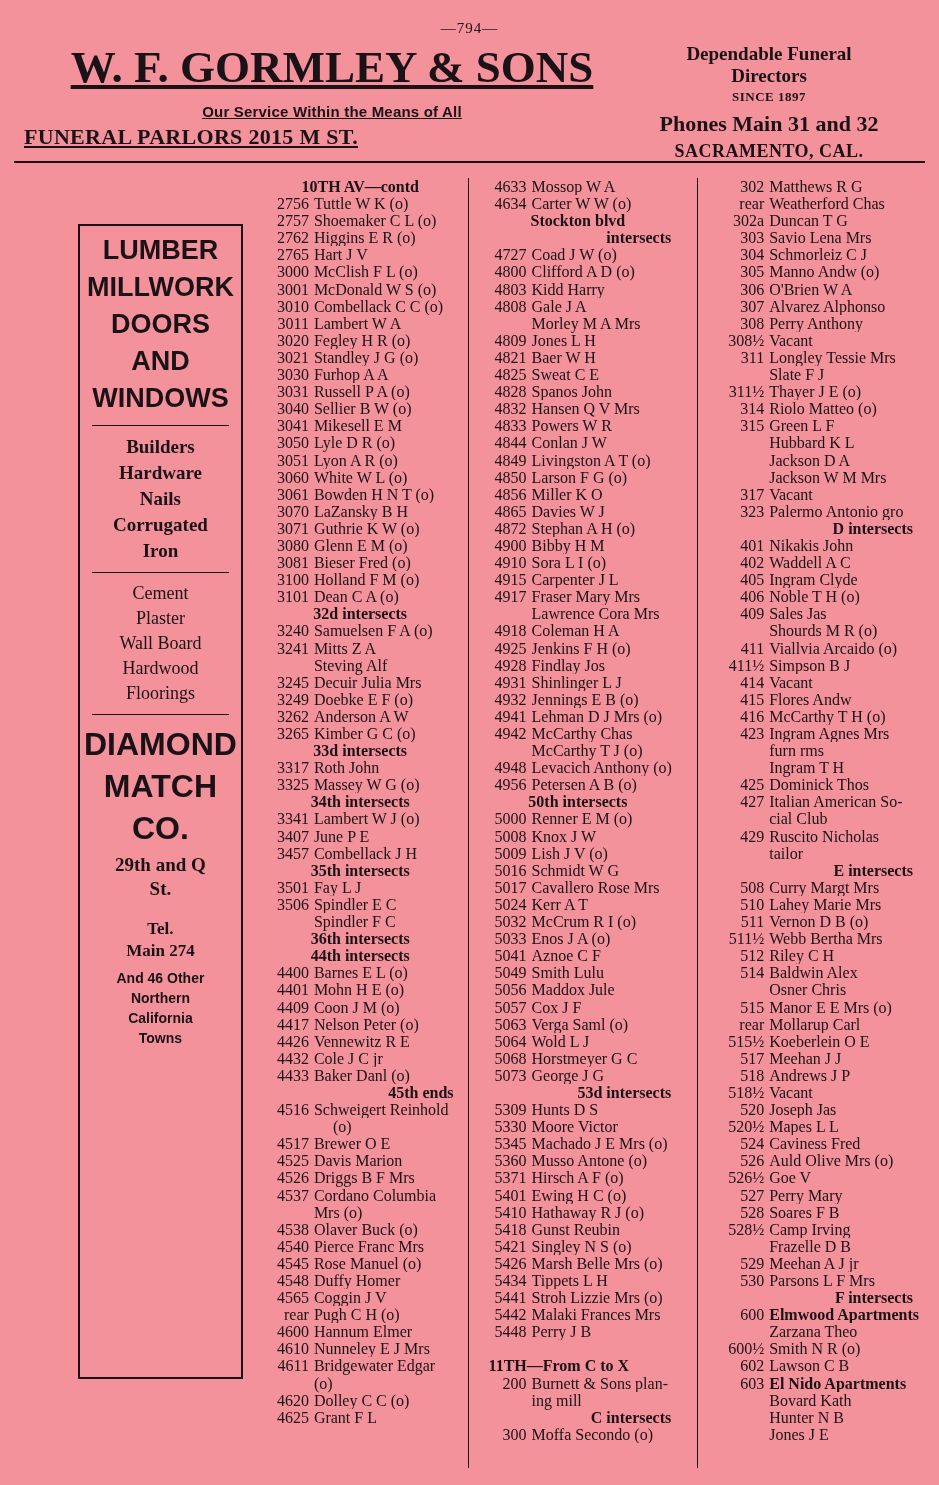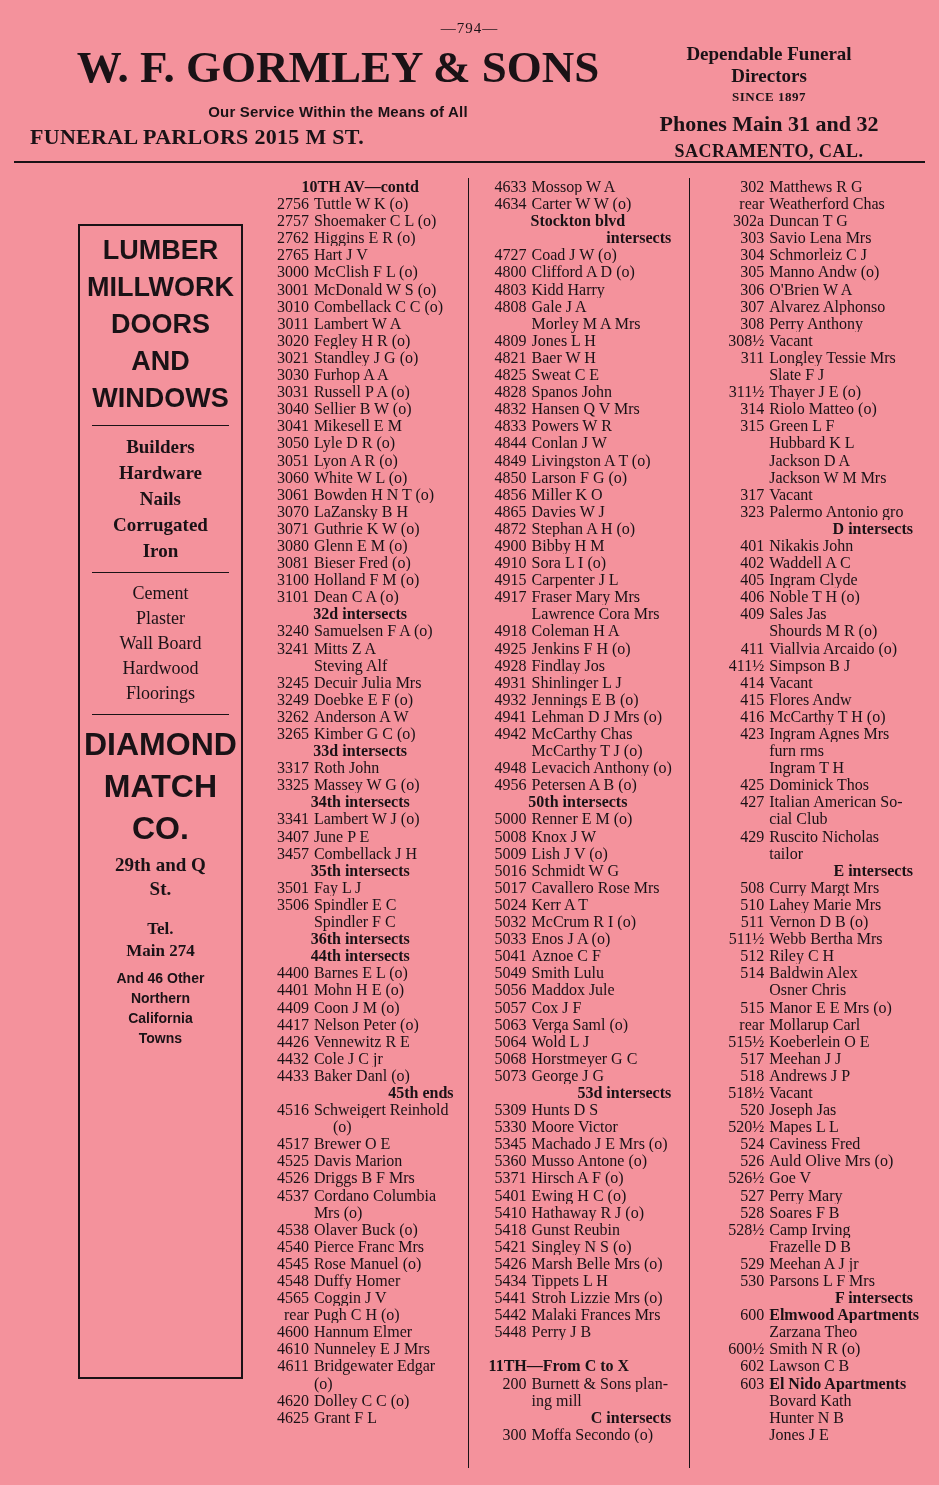--- a/index.html
+++ b/index.html
@@ -23,21 +23,21 @@
     padding-top:20px;
     font-family:"Liberation Serif", serif;
   }
   
   .masthead{
     margin:4px 14px 0 14px;
     position:relative;
     height:118px;
   }
   .mh-left{
-    position:absolute;left:14px;top:0;width:620px;text-align:center;
+    position:absolute;left:8px;top:0;width:620px;text-align:center;text-decoration:underline;
   }
   .gormley{
     font-family:"Liberation Serif", serif;
     font-weight:bold;
     font-size:45px;
     letter-spacing:0px;
     line-height:52px;
     white-space:nowrap;
   }
   .service{
@@ -151,21 +151,21 @@
   }
   .dircol{
     width:231px;
     font-size:16px;
     line-height:17.1px;
     font-family:"Liberation Serif", serif;
     position:relative;
     padding:0 4px;
   }
   .dircol.c2{border-left:1.5px solid #1a1216;padding-left:10px;margin-left:4px;}
-  .dircol.c3{border-left:1.5px solid #1a1216;padding-left:26px;margin-left:8px;}
+  .dircol.c3{border-left:1.5px solid #1a1216;padding-left:18px;margin-left:16px;}
   .ent{
     display:flex;
     white-space:nowrap;
   }
   .num{
     width:48px;
     text-align:right;
     padding-right:5px;
     flex:0 0 auto;
     font-variant-numeric:lining-nums;

